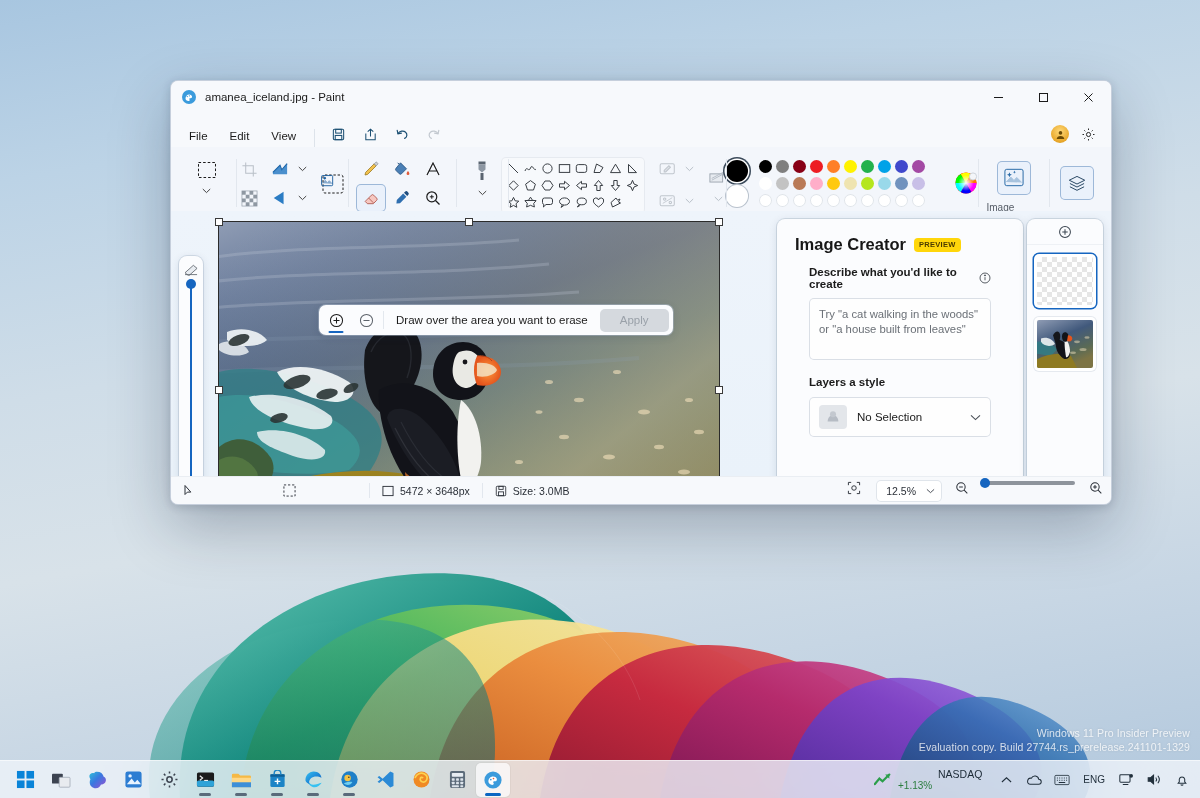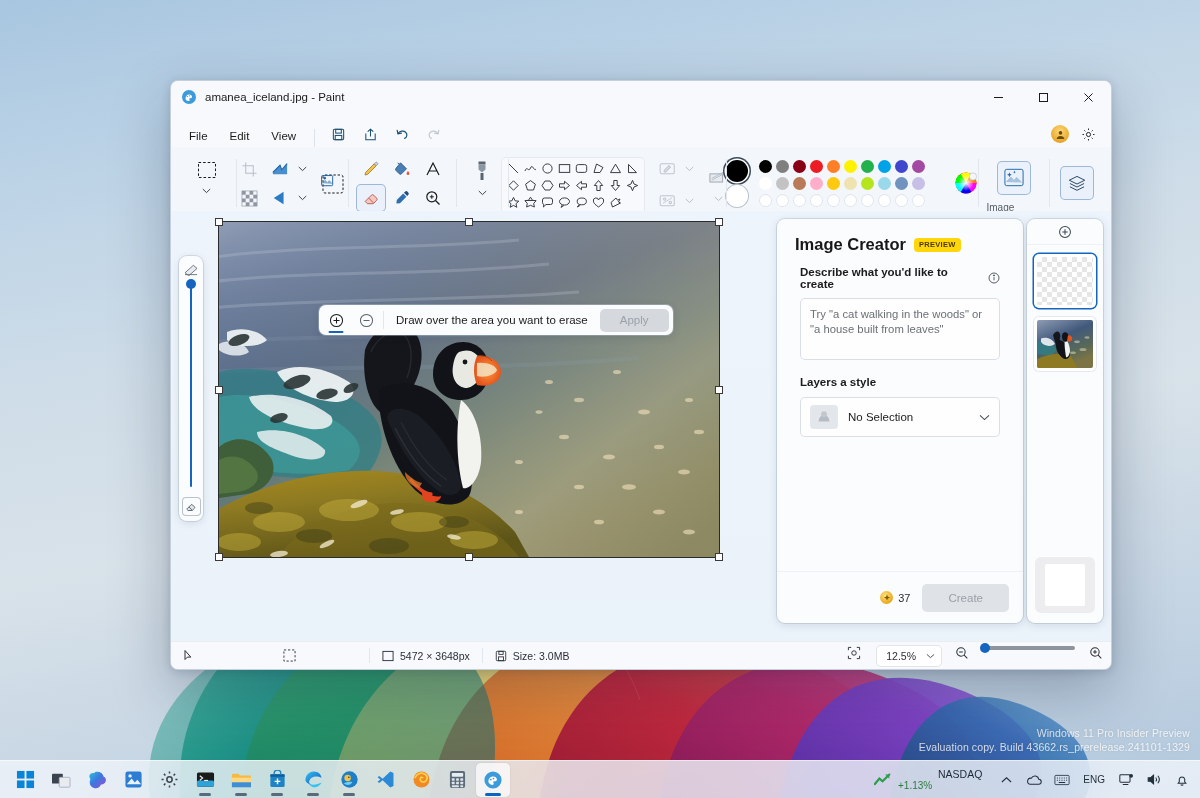--- a/index.html
+++ b/index.html
@@ -55,21 +55,21 @@
     font-size: 10px; color: #22303c;
   }
   .sys-icon { width: 24px; height: 30px; display: flex; align-items: center; justify-content: center; border-radius: 4px; }
   #stock { display: flex; align-items: center; gap: 6px; padding: 2px 8px 2px 6px; border-radius: 5px; }
   #stock .txt { line-height: 11px; }
   #stock .t1 { font-size: 10.5px; color: #1c2a36; padding-left: 40px; }
   #stock .t2 { font-size: 10px; color: #2b7d3f; }
 
   
   #paint {
-    position: absolute; left: 170px; top: 80px; width: 942px; height: 590px;
+    position: absolute; left: 170px; top: 80px; width: 942px; height: 425px;
     background: #f3f6fb;
     border-radius: 8px;
     box-shadow: 0 22px 60px rgba(10,25,50,0.28), 0 2px 10px rgba(10,25,50,0.16);
     overflow: hidden;
     border: 1px solid rgba(160,175,195,0.55);
   }
   
   #titlebar {
     height: 32px; display: flex; align-items: center;
     background: #f7f9fc; position: relative;
@@ -176,21 +176,21 @@
     background: #fbfcfe; border-radius: 8px;
     box-shadow: 0 2px 10px rgba(20,40,70,0.12), 0 0 0 1px rgba(186,198,212,0.55);
     display:flex; flex-direction:column;
   }
   #ic-head { padding: 16px 18px 0; display:flex; align-items:center; gap: 8px; }
   #ic-title { font-size: 16.5px; font-weight: 600; color: #171717; }
   #ic-badge { background:#ffd60a; color:#4a3a00; font-size: 7.5px; font-weight: 700;
               letter-spacing: .3px; padding: 2.5px 5px; border-radius: 4px; }
   .ic-label { font-size: 11.5px; font-weight: 600; color:#1b1b1b;
               display:flex; align-items:center; gap:6px; }
-  #ic-body { padding: 12px 23px 0; flex:1; }
+  #ic-body { padding: 12px 32px 0; flex:1; }
   #prompt-box { margin-top: 8px; height: 62px; border-radius: 5px; background:#fefefe;
                 box-shadow: inset 0 0 0 1px #dadfe6; padding: 9px 10px;
                 font-size: 11.3px; line-height: 15px; color:#6b7077; }
   #style-sel { margin-top: 9px; height: 40px; border-radius: 5px; background:#fefefe;
                box-shadow: inset 0 0 0 1px #dadfe6; display:flex; align-items:center;
                gap: 10px; padding: 0 10px; }
   #style-thumb { width: 28px; height: 24px; border-radius: 4px; background:#e3e6ea;
                  display:flex; align-items:center; justify-content:center; }
   #style-text { font-size: 11.5px; color:#1b1b1b; flex:1; }
   #ic-foot { height: 52px; border-top:1px solid #eef1f5; display:flex; align-items:center;
@@ -304,21 +304,21 @@
       <path d="M150 798 C 135 690, 250 612, 380 620 C 470 626, 510 690, 490 798 Z" fill="url(#gTeal)" opacity="0.55"></path>
     </g>
     <g opacity="0.55">
       <path d="M470 575 C 560 585, 620 640, 640 700" stroke="#ffffff" stroke-width="1" fill="none" opacity="0.18"></path>
     </g>
   </svg>
   <div id="wp-overlay"></div>
 
   <div id="win-watermark">
     <div>Windows 11 Pro Insider Preview</div>
-    <div>Evaluation copy. Build 43662.rs_prerelease.241101-1329</div>
+    <div>Evaluation copy. Build 27744.rs_prerelease.241101-1329</div>
   </div>
 </div>
 
 <div id="paint">
 
   <div id="titlebar">
     <svg id="app-icon" viewBox="0 0 16 16">
       <circle cx="8" cy="8" r="7" fill="#3b9bdc"></circle>
       <path d="M4.5 9.5c0-2.2 1.6-4 3.6-4 1.7 0 3 1 3 2.3 0 1-0.8 1.4-1.5 1.4h-0.7c-0.4 0-0.7 0.3-0.7 0.7 0 0.5 0.5 0.6 0.5 1.1 0 0.6-0.5 1-1.2 1-1.7 0-3-1.1-3-2.5z" fill="#fff"></path>
       <circle cx="6.3" cy="7.6" r="0.7" fill="#3b9bdc"></circle>

